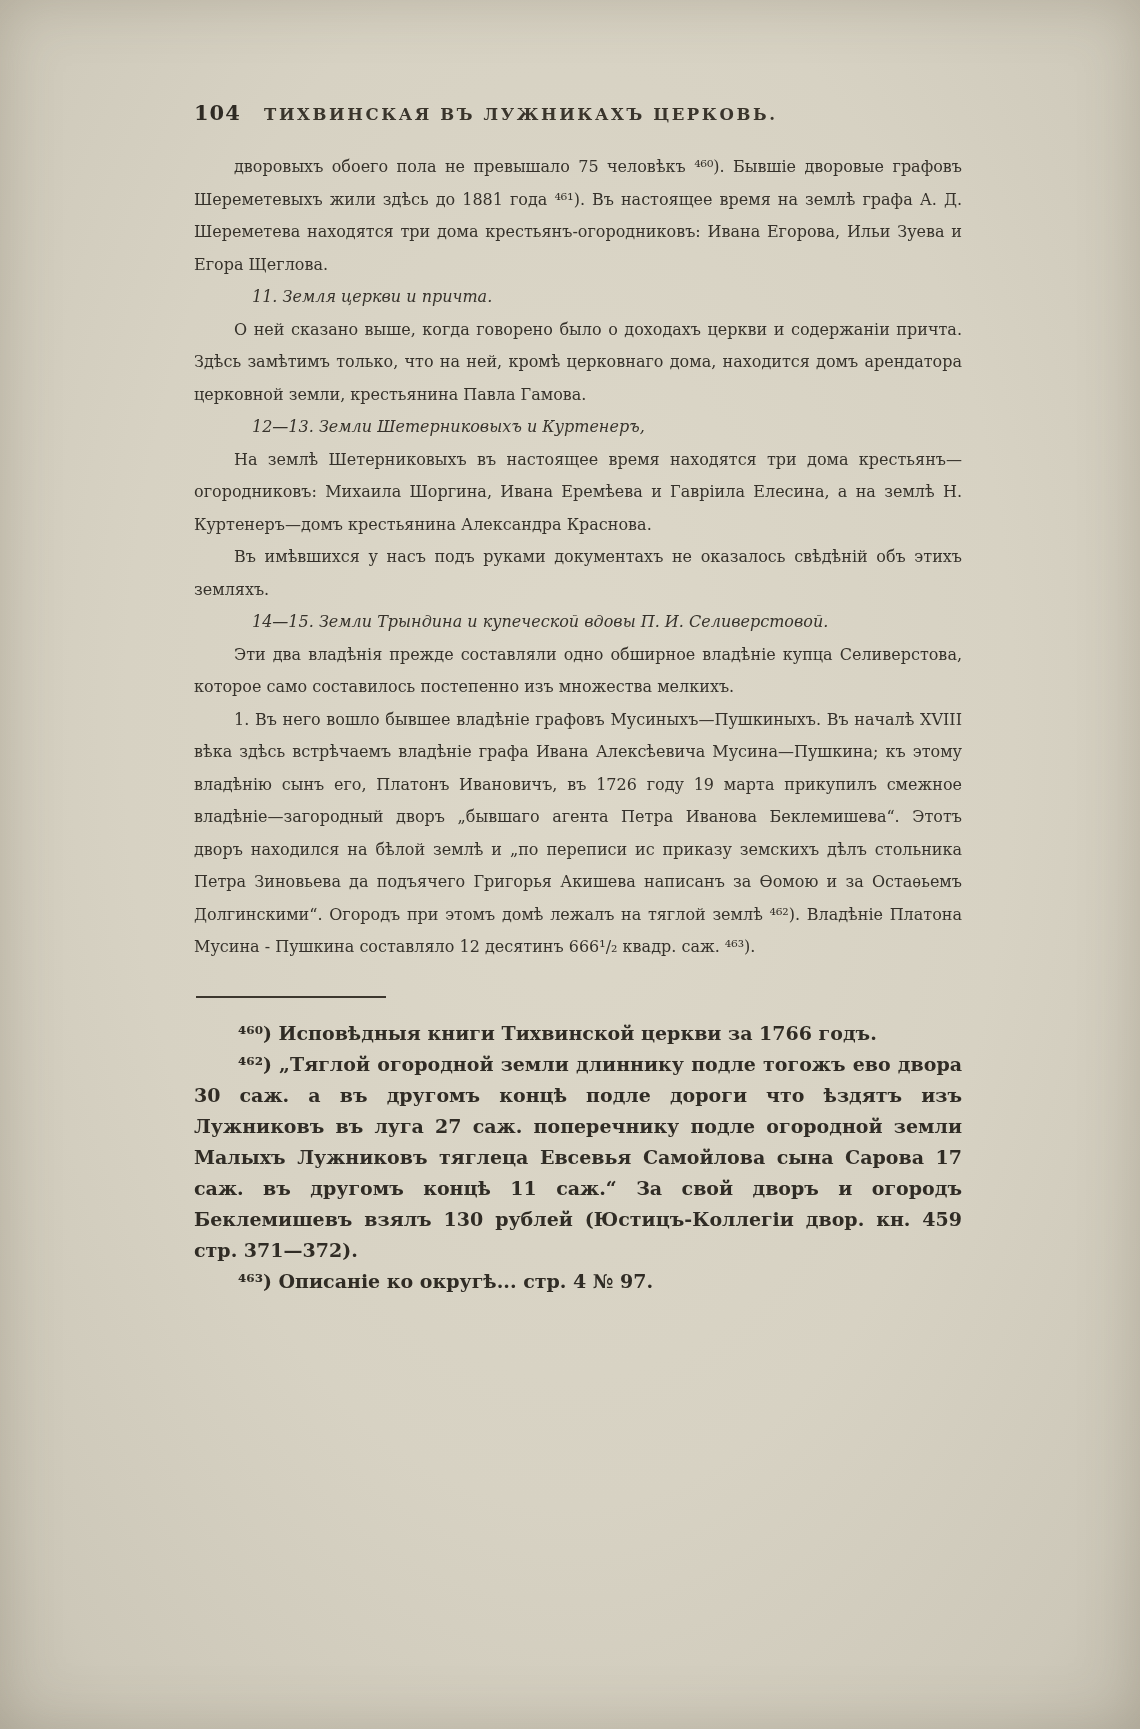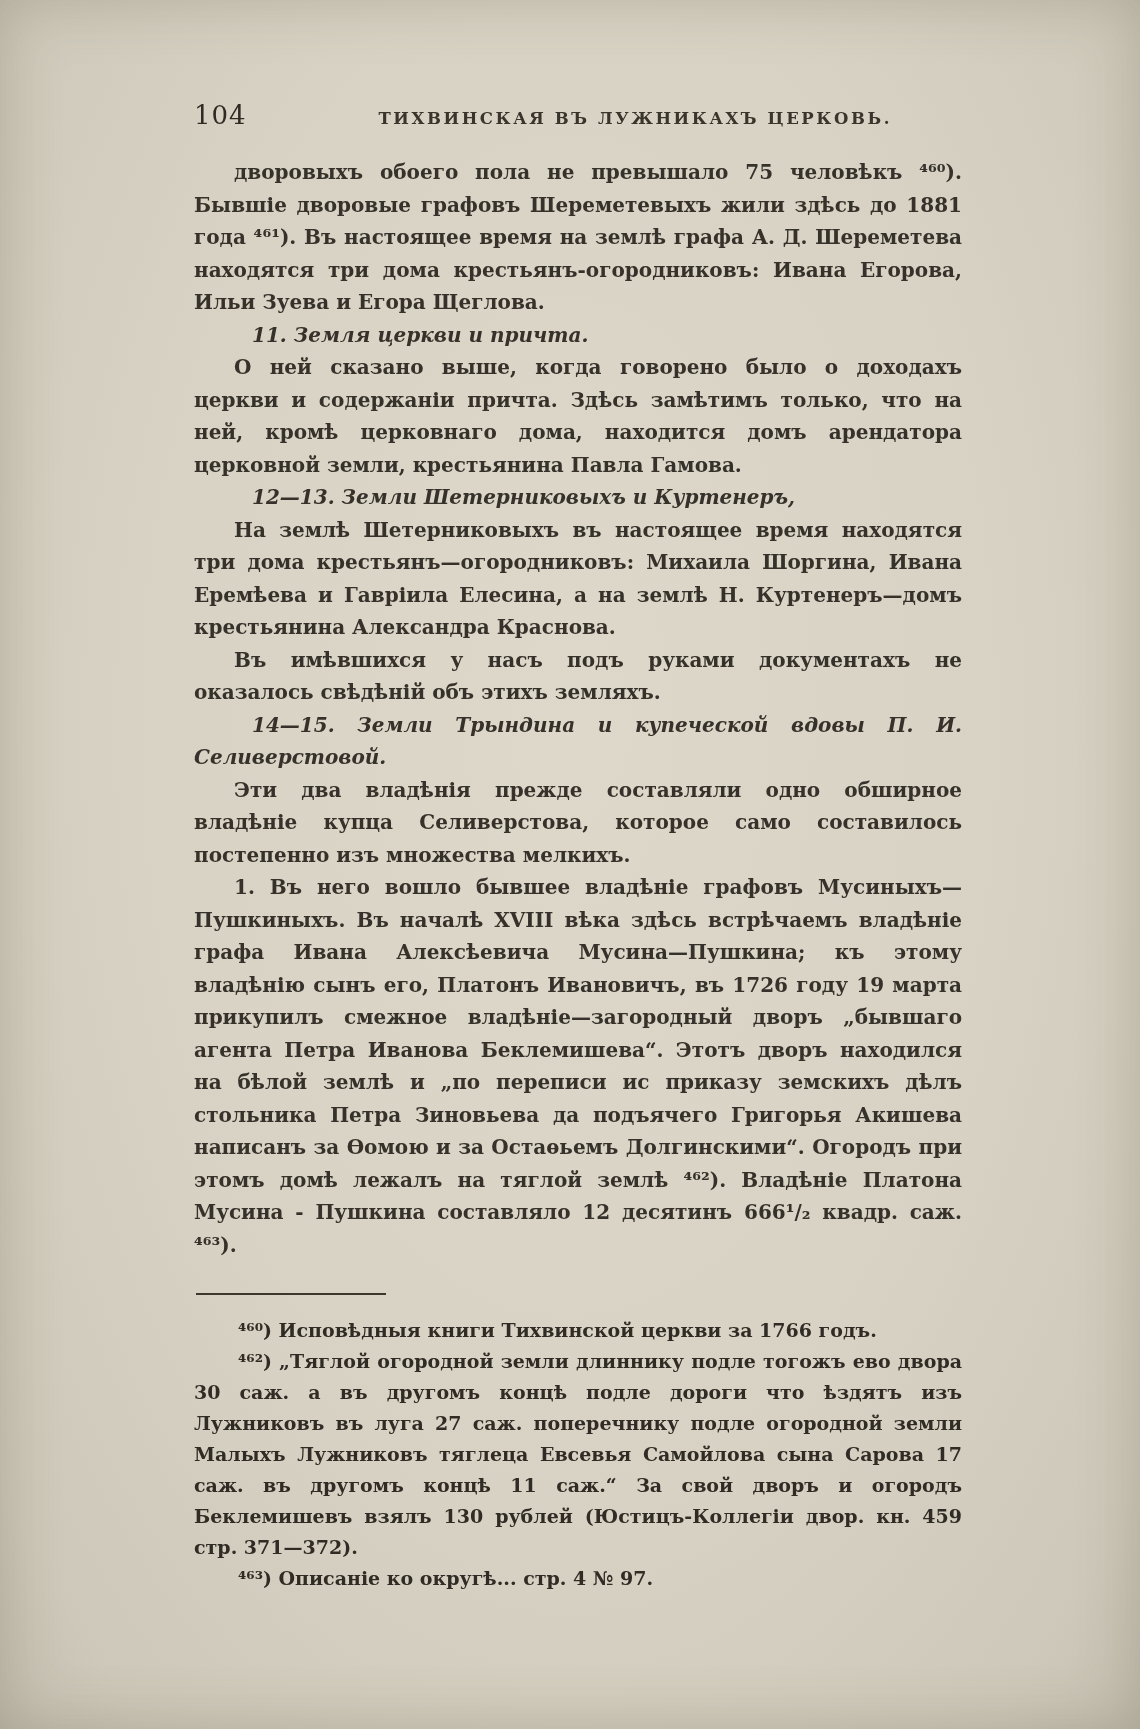--- a/index.html
+++ b/index.html
@@ -16,42 +16,41 @@
   }
   .content {
     padding: 100px 178px 0 194px;
   }
   .header {
     display: flex;
     align-items: baseline;
     margin-bottom: 26px;
   }
   .pagenum {
-    font-size: 26px;
-    font-weight: normal;
+    font-size: 21px;
+    font-weight: bold;
     letter-spacing: 1px;
     width: 70px;
     color: #2f2b24;
   }
   .running {
     flex: 1;
-    text-align: right;
+    text-align: left;
     font-size: 16.5px;
     font-weight: bold;
     letter-spacing: 2.6px;
     color: #3a352c;
   }
   .spacer { visibility: hidden; }
   .body-text p {
     margin: 0;
-    font-size: 20px;
+    font-size: 16px;
     line-height: 32.5px;
     text-align: justify;
     color: #36322b;
-    font-weight: bold;
   }
   .para { text-indent: 40px; }
   .head {
     text-indent: 58px;
     font-style: italic;
     font-weight: 500;
   }
   .rule {
     width: 190px;
     border: none;

